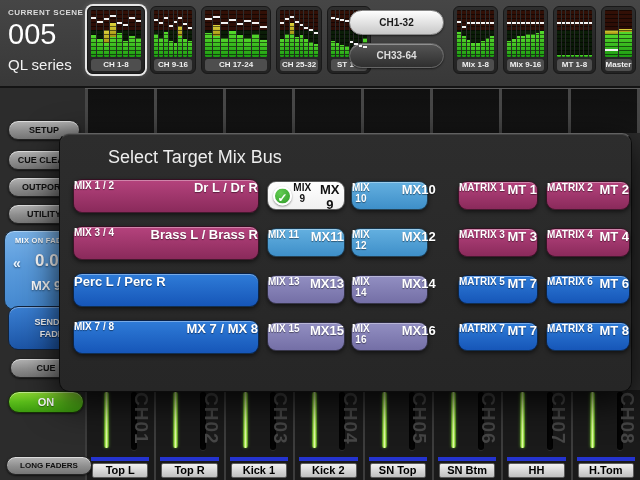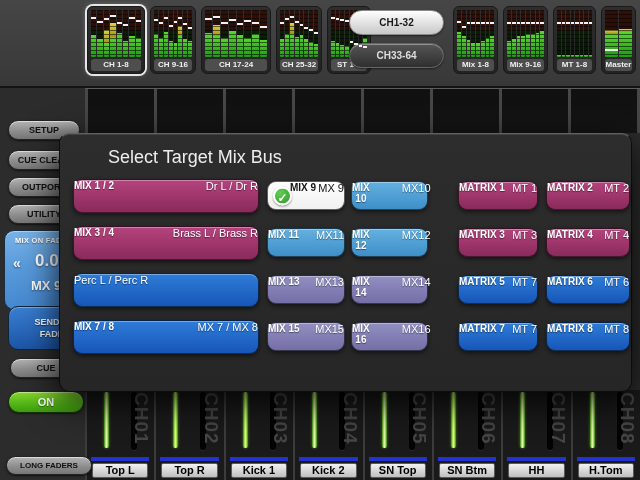--- a/index.html
+++ b/index.html
@@ -153,21 +153,21 @@
   #dialog-title { position:absolute; left:0; top:13px; width:100%; text-align:left;
     color:#ededed; font-size:18px;margin-left:48px; }
   .dbtn {
     position:absolute; border-radius:9px; color:#fff; text-align:center;
     border:1px solid rgba(0,0,0,.62);
     box-shadow:inset 0 1px 0 rgba(255,255,255,.35), 0 2px 4px rgba(0,0,0,.55);
     display:flex; flex-direction:row; justify-content:space-between; gap:1px;
     text-shadow:0 1px 1px rgba(0,0,0,.45);
   }
   .dbtn .l1 { font-size:10px; font-weight:bold; }
-  .dbtn .l2 { font-size:11px; font-weight:normal; }
+  .dbtn .l2 { font-size:13px; font-weight:bold; }
   .col1 { left:13px;  width:186px; height:34px; }
   .col2 { left:207px; width:78px; }
   .col3 { left:291px; width:77px;gap:32px; }
   .col4 { left:398px; width:80px; }
   .col5 { left:486px; width:84px; }
   .col2,.col3,.col4,.col5 { height:29px; }
   .row1 { top:45px; }  .row2 { top:92px; }  .row3 { top:139px; } .row4 { top:186px; }
   .col2.row1,.col3.row1,.col4.row1,.col5.row1 { top:47px; }
   .col2.row2,.col3.row2,.col4.row2,.col5.row2 { top:94px; }
   .col2.row3,.col3.row3,.col4.row3,.col5.row3 { top:141px; }
@@ -185,20 +185,25 @@
     border:2px solid #fff; box-shadow:0 1px 2px rgba(0,0,0,.45);
     color:#fff; font-size:12px; font-weight:bold; line-height:19px; text-align:center;
   }
 </style>
 </head>
 <body>
 
 <div id="screen">
 
   <div id="topbar" class="texture">
+    <div id="scene-area">
+      <div id="scene-heading">CURRENT SCENE</div>
+      <div id="scene-number">005</div>
+      <div id="scene-series">QL series</div>
+    </div>
     <div id="meters-left" class="meter-group">
         <div class="meter-block selected" style="width: 58px;">
           <div class="meter-area">
             <div class="meter-bar">
               <div class="meter-lit" style="height: 46%;"></div>
               <div class="meter-peak" style="bottom: 80%;"></div>
             </div>
             <div class="meter-bar">
               <div class="meter-lit" style="height: 38%;"></div>
               <div class="meter-peak" style="bottom: 72%;"></div>

